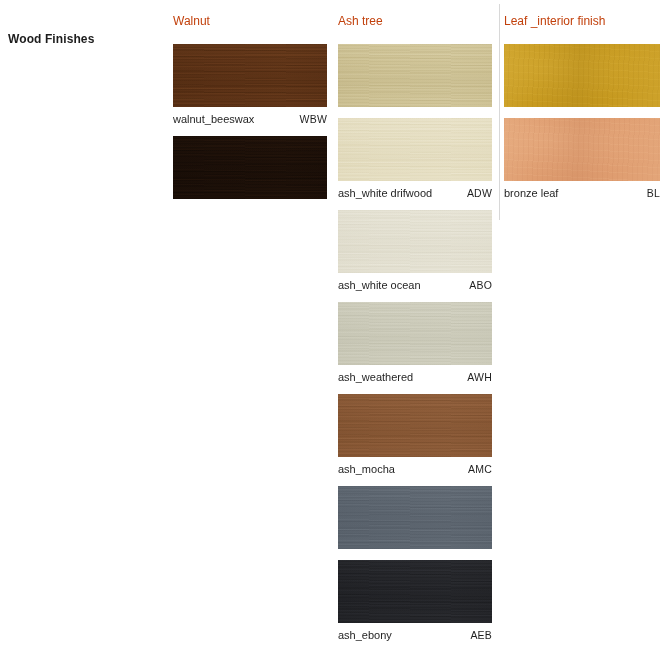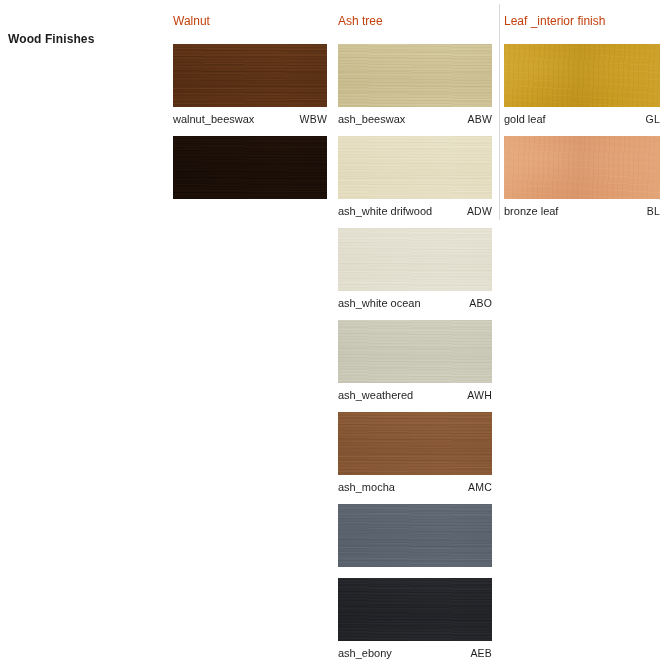--- a/index.html
+++ b/index.html
@@ -130,24 +130,20 @@
   </div>
 
   <div class="column col-ash">
     <div class="col-head">Ash tree</div>
     <div class="swatch-list">
 
       <div class="swatch-item">
         <div class="swatch">
           <div class="grain" style="background: repeating-linear-gradient(180.7deg, rgba(181, 168, 119, 0.227) 0px, rgba(181, 168, 119, 0.227) 1px, transparent 1px, transparent 3px), repeating-linear-gradient(rgba(222, 214, 178, 0.19) 0px, rgba(222, 214, 178, 0.19) 1px, transparent 1px, transparent 5px), repeating-linear-gradient(180.35deg, rgba(181, 168, 119, 0.227) 0px, rgba(181, 168, 119, 0.227) 1px, transparent 1px, transparent 7px), repeating-linear-gradient(180.7deg, rgba(222, 214, 178, 0.19) 0px, rgba(222, 214, 178, 0.19) 1px, transparent 1px, transparent 11px), linear-gradient(rgba(222, 214, 178, 0.19) 0%, transparent 28%, rgba(181, 168, 119, 0.15) 62%, transparent 88%), linear-gradient(90deg, rgba(181, 168, 119, 0.133) 0%, transparent 30%, rgba(222, 214, 178, 0.12) 72%, transparent 100%), linear-gradient(rgb(207, 195, 150), rgb(207, 195, 150)) rgb(207, 195, 150);"></div>
         </div>
-        <div class="swatch-meta">
-          <span class="swatch-name">ash_beeswax</span>
-          <span class="swatch-code">ABW</span>
-        </div>
       </div>
 
       <div class="swatch-item">
         <div class="swatch">
           <div class="grain" style="background: repeating-linear-gradient(rgba(214, 205, 170, 0.227) 0px, rgba(214, 205, 170, 0.227) 1px, transparent 1px, transparent 3px), repeating-linear-gradient(180.35deg, rgba(241, 236, 217, 0.19) 0px, rgba(241, 236, 217, 0.19) 1px, transparent 1px, transparent 5px), repeating-linear-gradient(180.7deg, rgba(214, 205, 170, 0.227) 0px, rgba(214, 205, 170, 0.227) 1px, transparent 1px, transparent 7px), repeating-linear-gradient(rgba(241, 236, 217, 0.19) 0px, rgba(241, 236, 217, 0.19) 1px, transparent 1px, transparent 11px), linear-gradient(rgba(241, 236, 217, 0.19) 0%, transparent 28%, rgba(214, 205, 170, 0.15) 62%, transparent 88%), linear-gradient(90deg, rgba(214, 205, 170, 0.133) 0%, transparent 30%, rgba(241, 236, 217, 0.12) 72%, transparent 100%), linear-gradient(rgb(230, 223, 195), rgb(230, 223, 195)) rgb(230, 223, 195);"></div>
         </div>
         <div class="swatch-meta">
           <span class="swatch-name">ash_white drifwood</span>
           <span class="swatch-code">ADW</span>
         </div>
@@ -203,24 +199,20 @@
   </div>
 
   <div class="column col-leaf">
     <div class="col-head">Leaf _interior finish</div>
     <div class="swatch-list">
 
       <div class="swatch-item">
         <div class="swatch">
           <div class="grain" style="background: linear-gradient(95deg, rgba(220, 181, 66, 0.333) 0%, transparent 22%, rgba(166, 125, 18, 0.267) 48%, transparent 70%, rgba(220, 181, 66, 0.3) 100%), repeating-linear-gradient(92deg, rgba(166, 125, 18, 0.18) 0px, rgba(166, 125, 18, 0.18) 1px, transparent 1px, transparent 5px), repeating-linear-gradient(3deg, rgba(220, 181, 66, 0.19) 0px, rgba(220, 181, 66, 0.19) 1px, transparent 1px, transparent 7px), radial-gradient(120% 90% at 30% 35%, rgba(220, 181, 66, 0.4), transparent 65%), linear-gradient(rgb(199, 154, 32), rgb(199, 154, 32)) rgb(199, 154, 32);"></div>
         </div>
-        <div class="swatch-meta">
-          <span class="swatch-name">gold leaf</span>
-          <span class="swatch-code">GL</span>
-        </div>
       </div>
 
       <div class="swatch-item">
         <div class="swatch">
           <div class="grain" style="background: linear-gradient(95deg, rgba(237, 185, 142, 0.333) 0%, transparent 22%, rgba(200, 131, 90, 0.267) 48%, transparent 70%, rgba(237, 185, 142, 0.3) 100%), repeating-linear-gradient(92deg, rgba(200, 131, 90, 0.18) 0px, rgba(200, 131, 90, 0.18) 1px, transparent 1px, transparent 5px), repeating-linear-gradient(3deg, rgba(237, 185, 142, 0.19) 0px, rgba(237, 185, 142, 0.19) 1px, transparent 1px, transparent 7px), radial-gradient(120% 90% at 30% 35%, rgba(237, 185, 142, 0.4), transparent 65%), linear-gradient(rgb(223, 157, 112), rgb(223, 157, 112)) rgb(223, 157, 112);"></div>
         </div>
         <div class="swatch-meta">
           <span class="swatch-name">bronze leaf</span>
           <span class="swatch-code">BL</span>
         </div>

